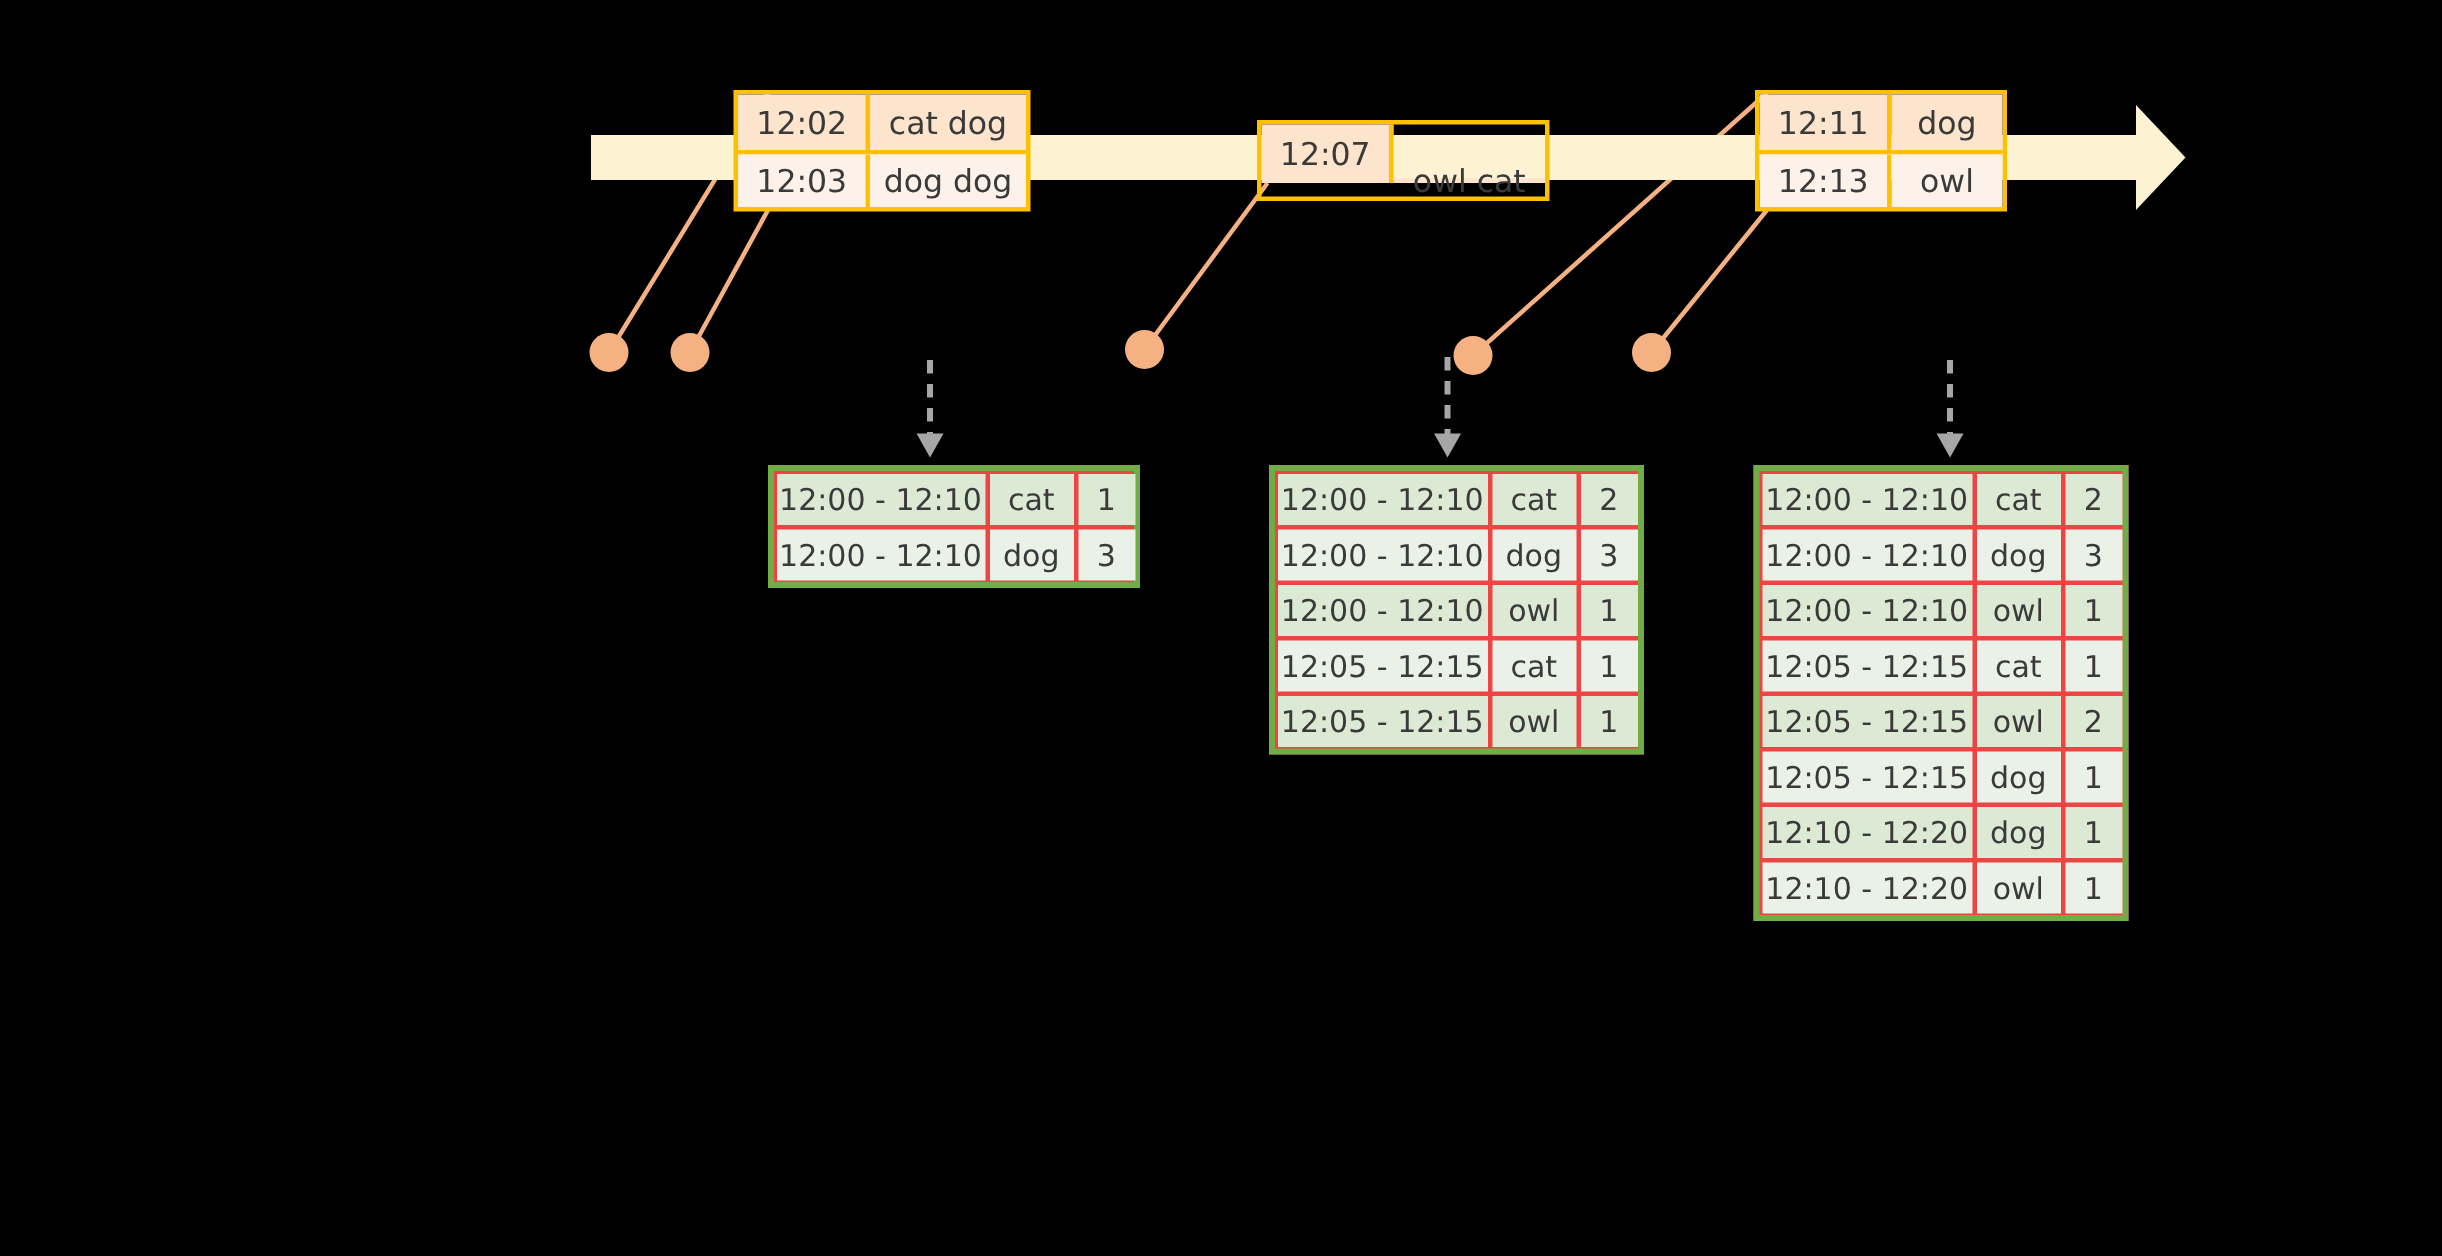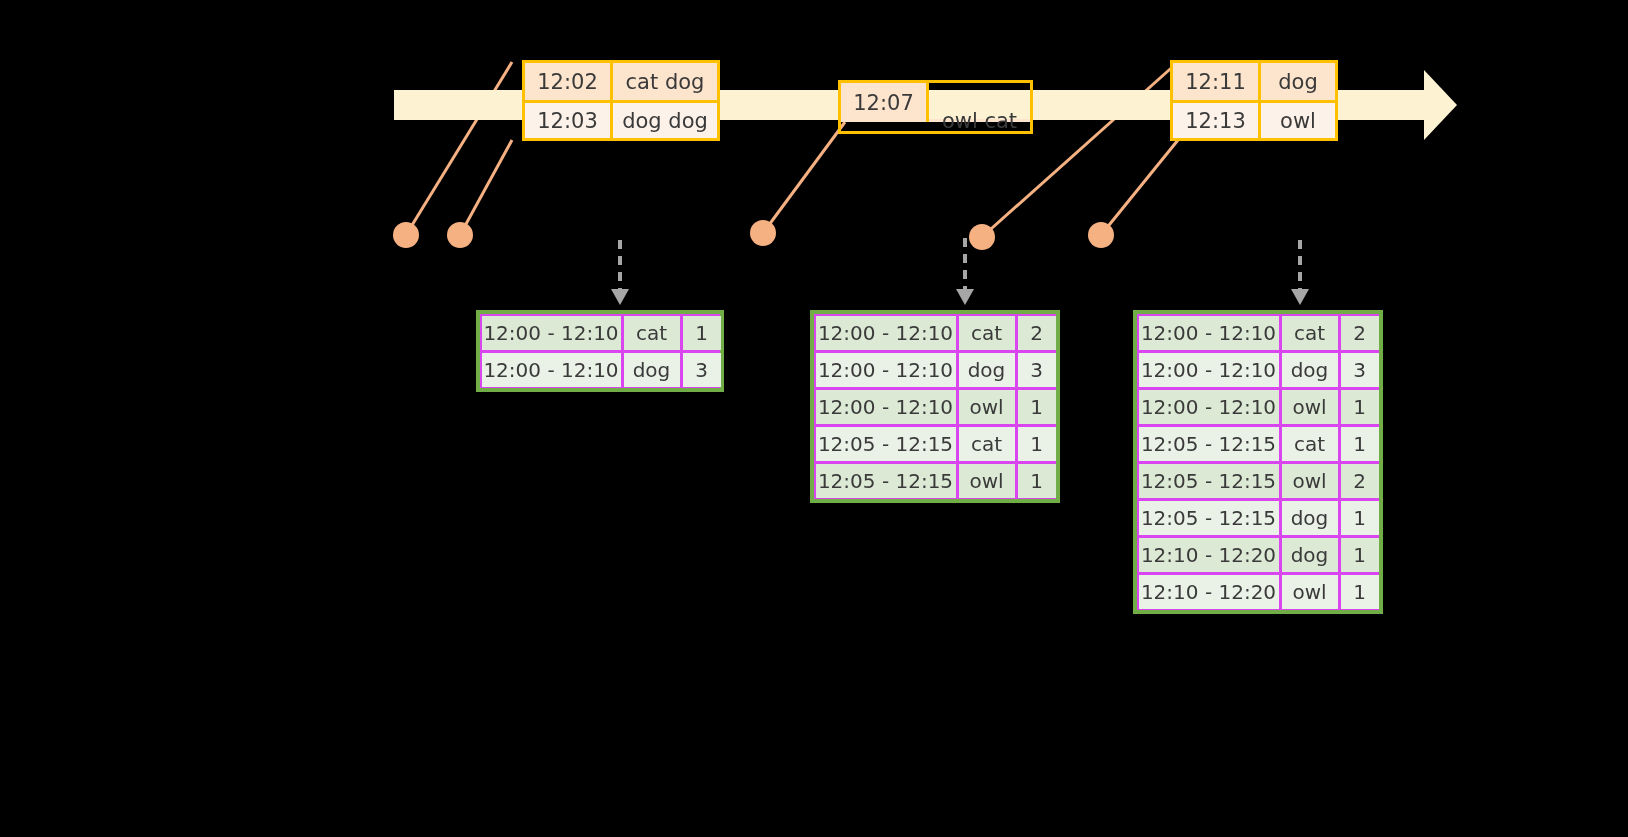--- a/index.html
+++ b/index.html
@@ -62,35 +62,36 @@
     font-size: 21px;
     color: #3a3a3a;
     box-sizing: border-box;
     white-space: nowrap;
   }
   .evcell.time  { width: 88px; border-right: 3px solid #ffc000; }
   .evcell.words { flex: 1; }
   .evrow.shade .evcell { background: #fce4cd; }
   .evrow.light .evcell { background: #fdf2e9; }
 
-  #evbox-1 { left: 522px; top: 60px; width: 198px; height: 81px; }
+  #evbox-1 { left: 489px; top: 60px; width: 198px; height: 81px; }
   #evbox-1 .evcell.words { width: 107px; }
   #evbox-2 { left: 838px; top: 80px; width: 195px; height: 54px; }
   #evbox-2 .evcell.words { width: 104px; margin-top: 36px; }
   #evbox-3 { left: 1170px; top: 60px; width: 168px; height: 81px; }
   #evbox-3 .evcell.words { width: 84px; }
 
   
   .gtable {
     position: absolute;
     border: 4px solid #70ad47;
     box-sizing: border-box;
     display: flex;
     flex-direction: column;
-    background: #d946ef;
+    background: #ef4444;
+    margin-left: 36px;
   }
   .grow {
     display: flex;
     height: 37px;
     box-sizing: border-box;
   }
   .gcell {
     display: flex;
     align-items: center;
     justify-content: center;

